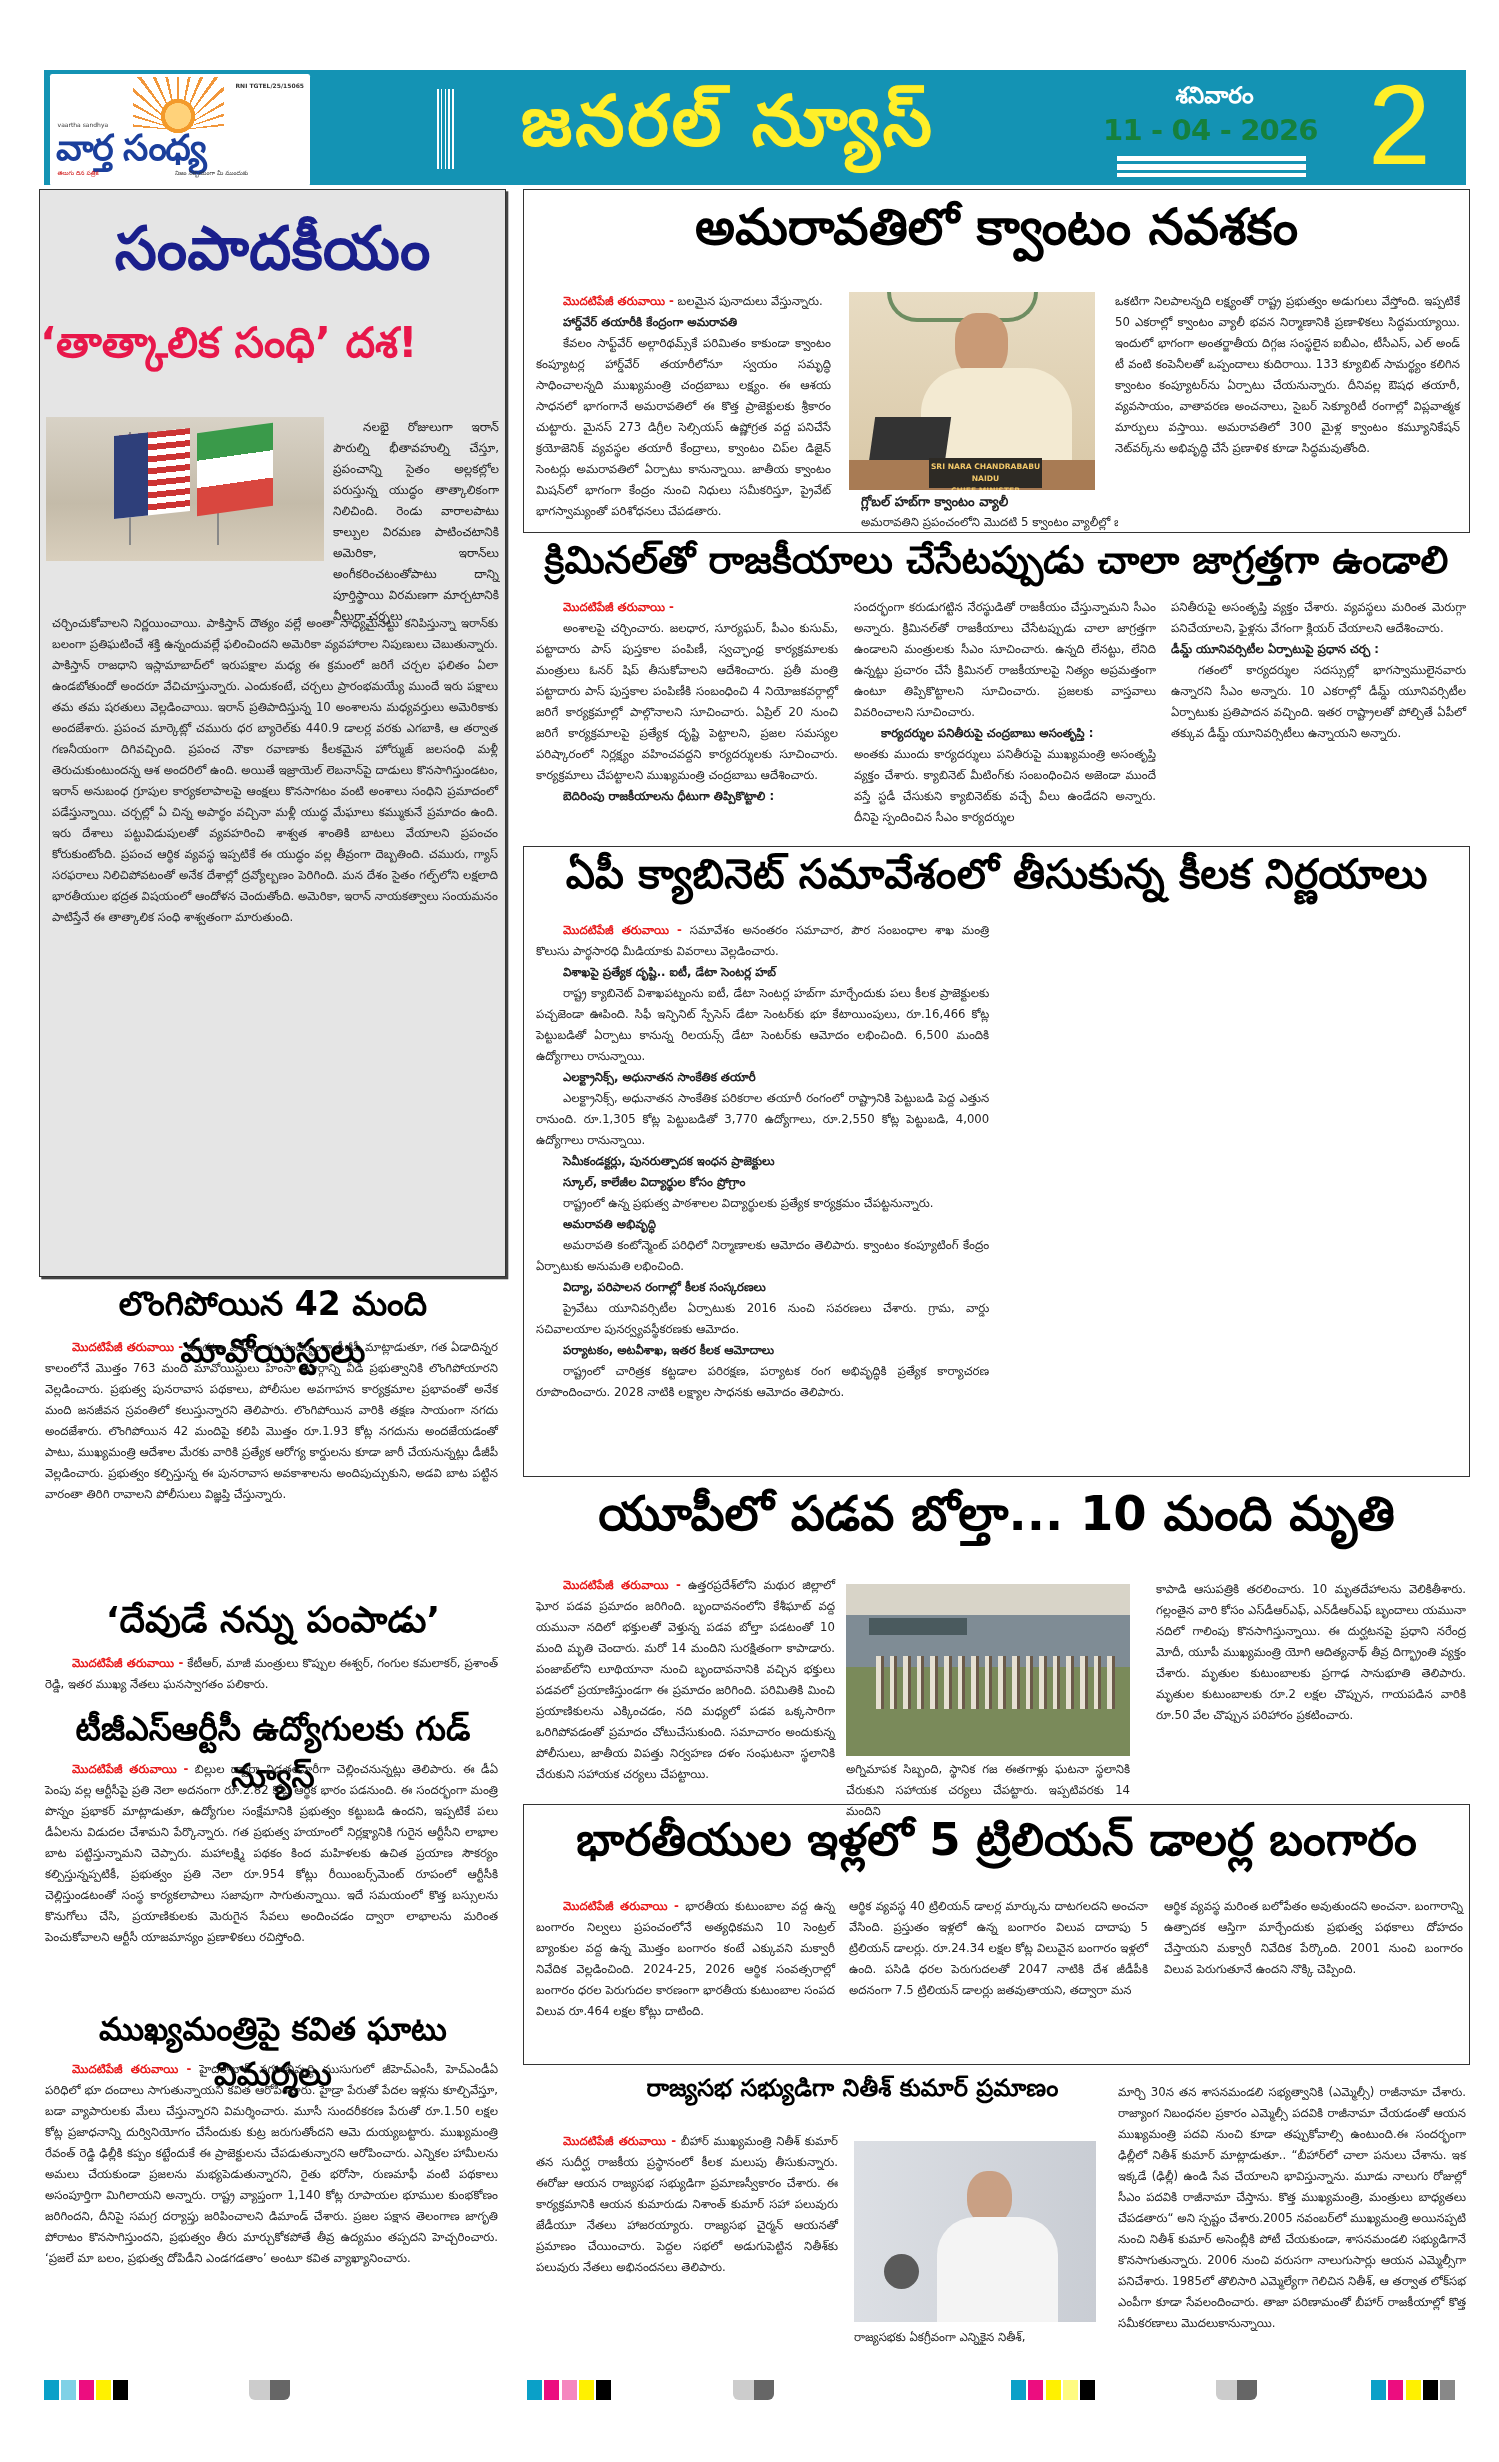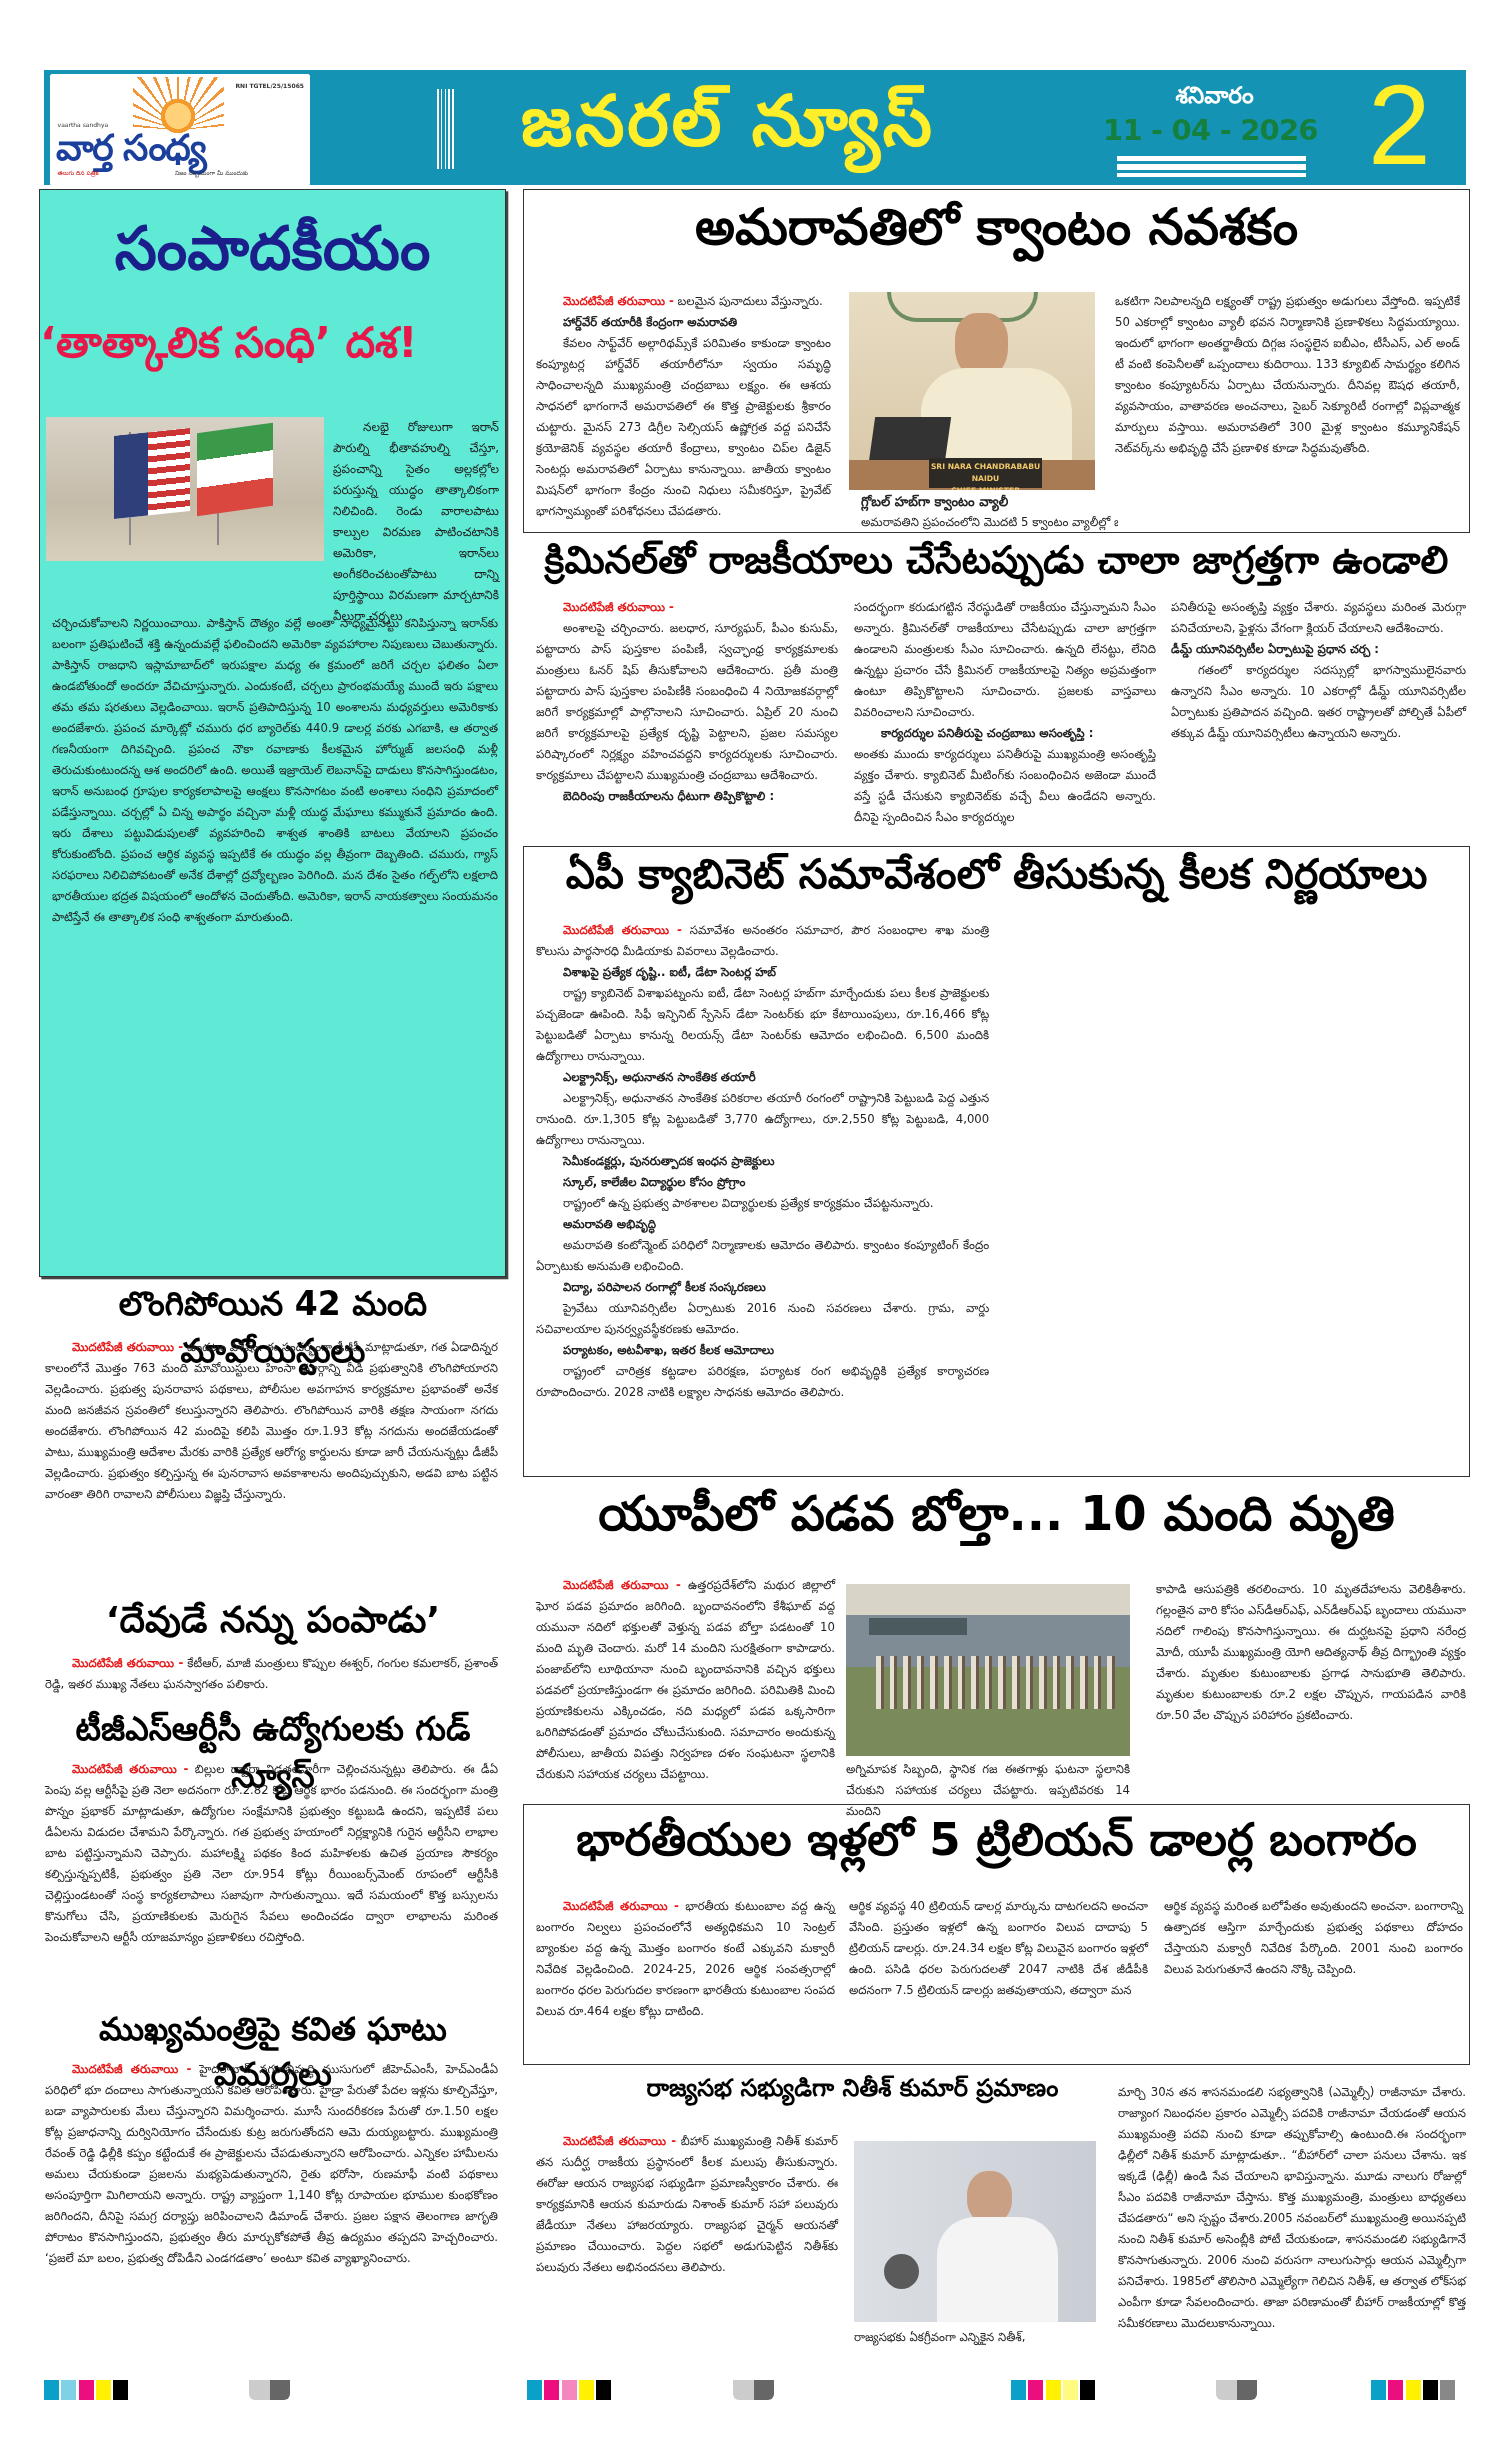--- a/index.html
+++ b/index.html
@@ -15,21 +15,21 @@
 #logo .small1{position:absolute;left:7.6px;top:47px;font-size:6px;color:#333}
 #logo .tag1{position:absolute;left:7.6px;top:95px;font-size:6px;color:#c00}
 #logo .tag2{position:absolute;left:125px;top:95px;font-size:6px;color:#333}
 #vlines{left:437px;top:89px;width:16.6px;height:80px;background:repeating-linear-gradient(90deg,#fff 0 1.5px,transparent 1.5px 3.8px)}
 #section-title{left:521px;top:80px;font-size:70px;color:#ffef2a;font-weight:bold;letter-spacing:3px;white-space:nowrap;text-shadow:0 0 0.8px #d4c200}
 #weekday{left:1139px;top:82px;font-size:23px;font-weight:bold;color:#fff;width:151px;text-align:center}
 #datestr{left:1103px;top:113px;font-size:29px;font-weight:bold;color:#15803d;width:219px;text-align:left;letter-spacing:-0.8px}
 #date-lines{left:1117px;top:156px;width:189px;height:23px;background:linear-gradient(#fff 0 5.3px,#1493b4 5.3px 8.3px,#fff 8.3px 13.6px,#1493b4 13.6px 16.6px,#fff 16.6px 21px,transparent 21px)}
 #pagenum{left:1368px;top:60px;font-size:113px;color:#ffef2a;font-family:"Liberation Sans",sans-serif}
 
-#editorial{left:39px;top:189px;width:467px;height:1088px;background:#5eead4;border:1.5px solid #333;box-shadow:2.3px 2.3px 0 #444}
+#editorial{left:39px;top:189px;width:467px;height:1088px;background:#e5e5e5;border:1.5px solid #333;box-shadow:2.3px 2.3px 0 #444}
 #ed-title{position:absolute;left:0;top:23px;width:100%;text-align:center;font-size:60px;font-weight:bold;color:#1a1f8c}
 #ed-sub{position:absolute;left:0;top:128px;width:100%;font-size:42px;font-weight:bold;color:#e8174a}
 #ed-photo{position:absolute;left:6px;top:227px;width:278px;height:144px;background:linear-gradient(#d8d2c6,#c4bba9 60%,#d9cfbd);overflow:hidden}
 .flag-us{position:absolute;left:68px;top:15px;width:76px;height:83px;transform:skewY(-6deg);background:linear-gradient(90deg,#2e3f7a 0 45%,transparent 45%),repeating-linear-gradient(#c33 0 6px,#fff 6px 12px)}
 .flag-ir{position:absolute;left:151px;top:10.6px;width:76px;height:83px;transform:skewY(-8deg);background:linear-gradient(#3a9a4a 0 33%,#fff 33% 66%,#d9473f 66%)}
 .pole{position:absolute;width:2.3px;background:#888;height:113px;top:15px}
 #ed-intro{position:absolute;left:293px;top:227px;width:166px;font-size:12px;line-height:21px;color:#222;text-indent:30px;text-align:justify}
 #ed-body{position:absolute;left:12px;top:423px;width:446px;font-size:11.7px;line-height:21px;color:#222;text-align:justify}
 
 .lh{position:absolute;left:39px;width:468px;text-align:center;font-weight:bold;color:#000}

